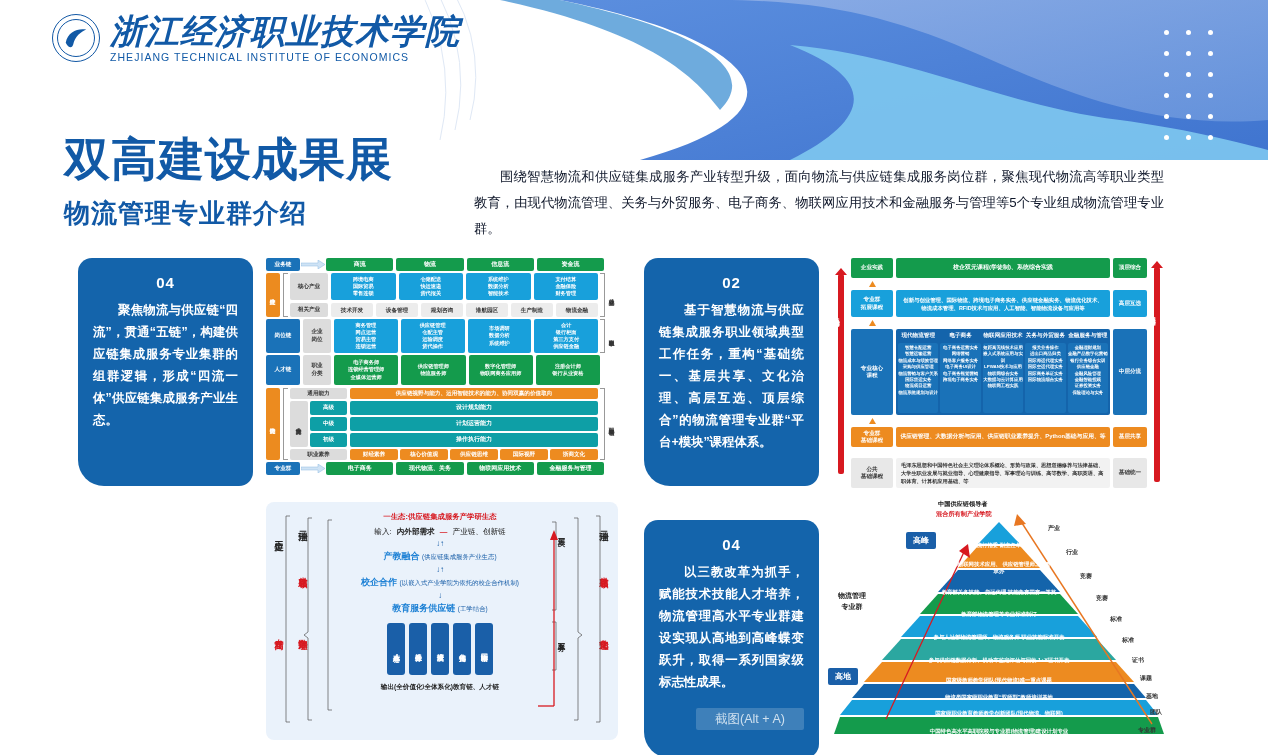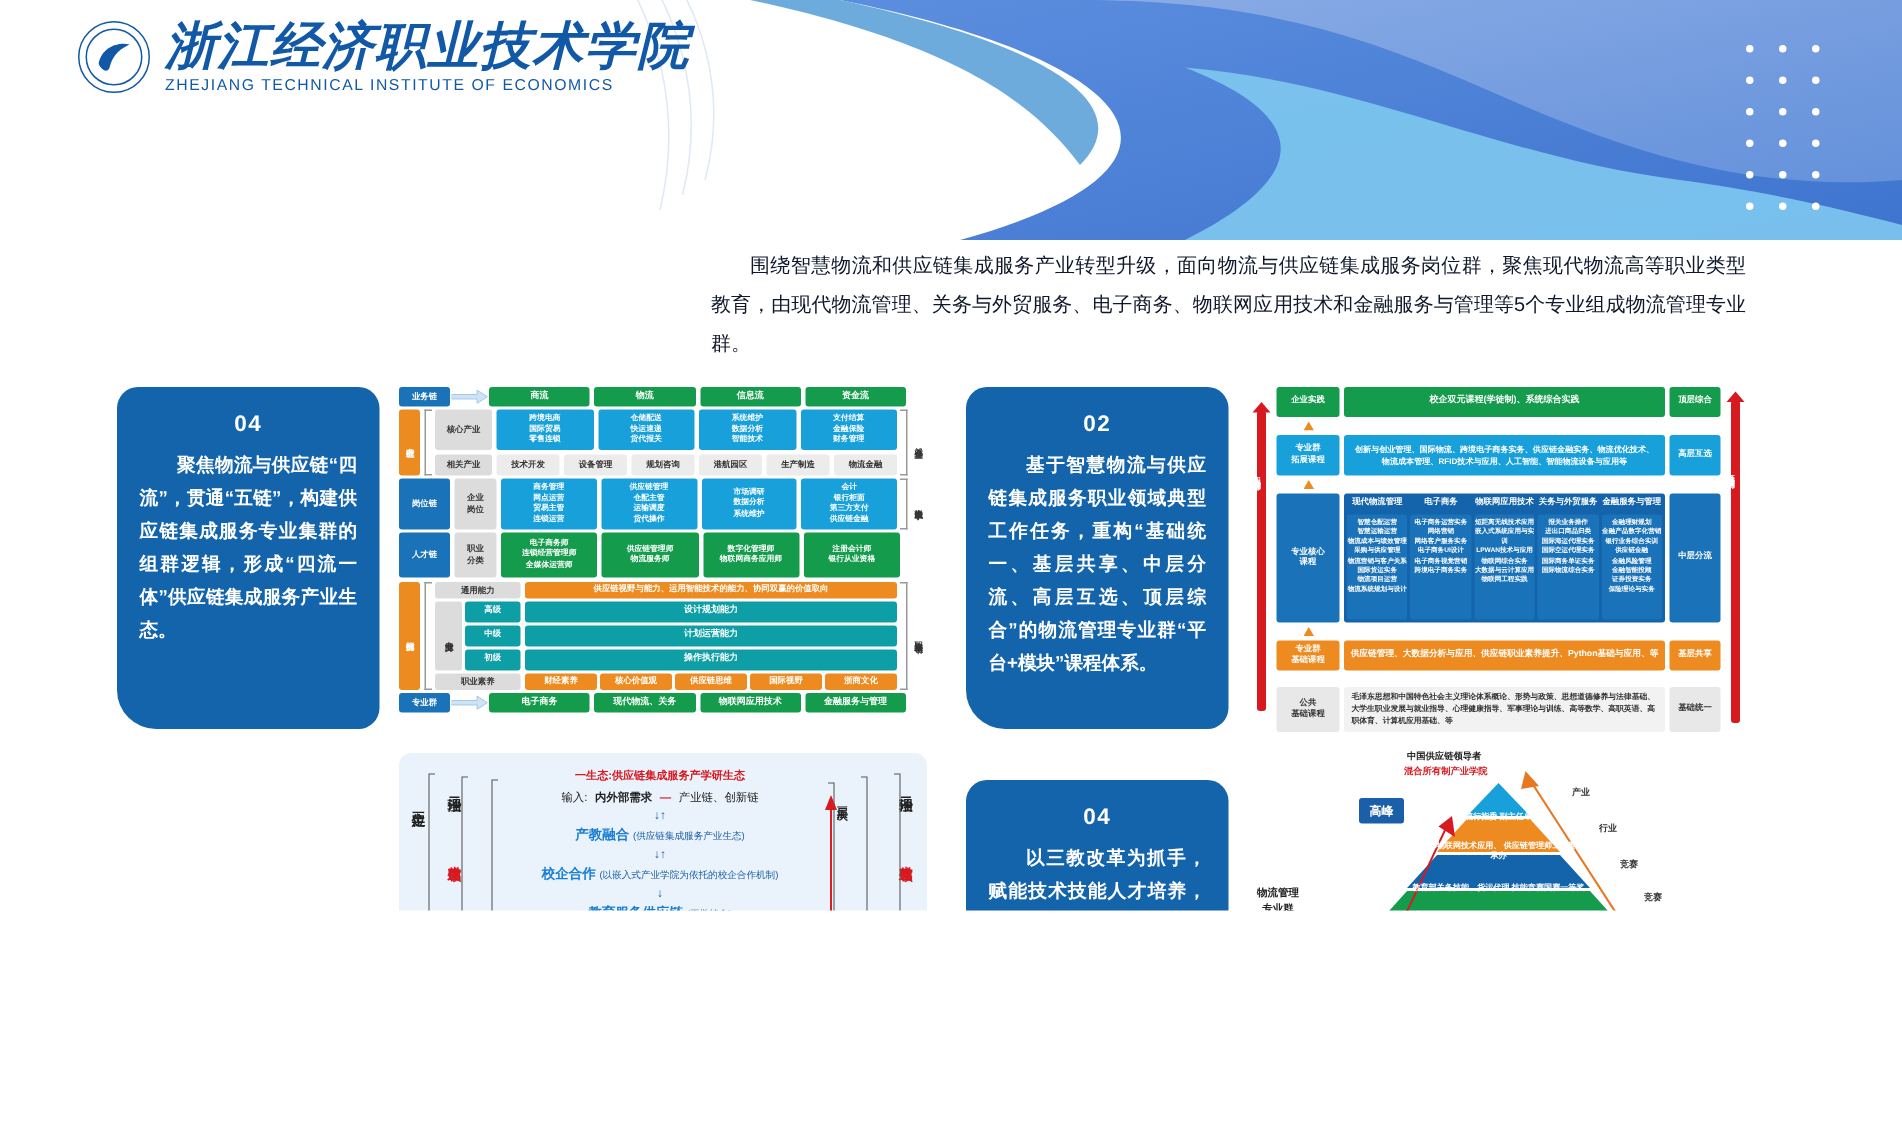--- a/index.html
+++ b/index.html
@@ -2,21 +2,21 @@
 <html><head>
 <meta charset="utf-8">
 <style>
   * { box-sizing: border-box; margin: 0; padding: 0; }
   html, body { width: 1268px; height: 755px; overflow: hidden; }
   body {
     font-family: "Liberation Sans", "DejaVu Sans", sans-serif;
     background: #ffffff;
     position: relative;
   }
-  .page { position: relative; width: 1268px; height: 607px; background: #fff; overflow: hidden; }
+  .page { position: relative; width: 1268px; height: 755px; background: #fff; overflow: hidden; }
 
   
   .banner { position: absolute; top: 0; left: 0; width: 1268px; height: 160px; overflow: hidden; }
   .banner svg { display: block; }
   .dots { position: absolute; top: 30px; right: 38px; display: grid;
           grid-template-columns: repeat(3, 22px); grid-template-rows: repeat(6, 21px); }
   .dots i { width: 5px; height: 5px; border-radius: 50%; background: #fff; display: block; }
 
   
   .logo-wrap { position: absolute; top: 14px; left: 52px; display: flex; align-items: center; gap: 10px; }
@@ -137,30 +137,32 @@
       <svg class="swoosh" viewBox="0 0 30 30">
           <path d="M4,20 C6,8 18,4 26,6 C20,9 14,13 12,22 C11,26 7,26 4,20 Z" fill="#1159a6"></path>
         </svg>
     </div>
     <div class="logo-text">
       <div class="logo-cn">浙江经济职业技术学院</div>
       <div class="logo-en">ZHEJIANG TECHNICAL INSTITUTE OF ECONOMICS</div>
     </div>
   </div>
 
+  <div class="title-main">双高建设成果展</div>
+  <div class="title-sub">物流管理专业群介绍</div>
   <div class="intro">围绕智慧物流和供应链集成服务产业转型升级，面向物流与供应链集成服务岗位群，聚焦现代物流高等职业类型教育，由现代物流管理、关务与外贸服务、电子商务、物联网应用技术和金融服务与管理等5个专业组成物流管理专业群。</div>
 
   <div class="card" style="position:absolute; left:78px; top:258px; height:228px;">
     <div class="num">04</div>
     <div class="body">聚焦物流与供应链“四流”，贯通“五链”，构建供应链集成服务专业集群的组群逻辑，形成“四流一体”供应链集成服务产业生态。</div>
   </div>
 
   <div class="card" style="position:absolute; left:644px; top:258px; height:228px;">
     <div class="num">02</div>
-    <div class="body">基于智慧物流与供应链集成服务职业领域典型工作任务，重构“基础统一、基层共享、中层分流、高层互选、顶层综合”的物流管理专业群“平台+模块”课程体系。</div>
+    <div class="body">基于智慧物流与供应链集成服务职业领域典型工作任务，重构“基础统一、基层共享、文化治理、高层互选、顶层综合”的物流管理专业群“平台+模块”课程体系。</div>
   </div>
 
 
   <div class="card" style="position:absolute; left:644px; top:520px; height:238px;">
     <div class="num">04</div>
     <div class="body">以三教改革为抓手，赋能技术技能人才培养，物流管理高水平专业群建设实现从高地到高峰蝶变跃升，取得一系列国家级标志性成果。</div>
     <div class="screenshot-tip">截图(Alt + A)</div>
   </div>
 
   <div id="d1">

